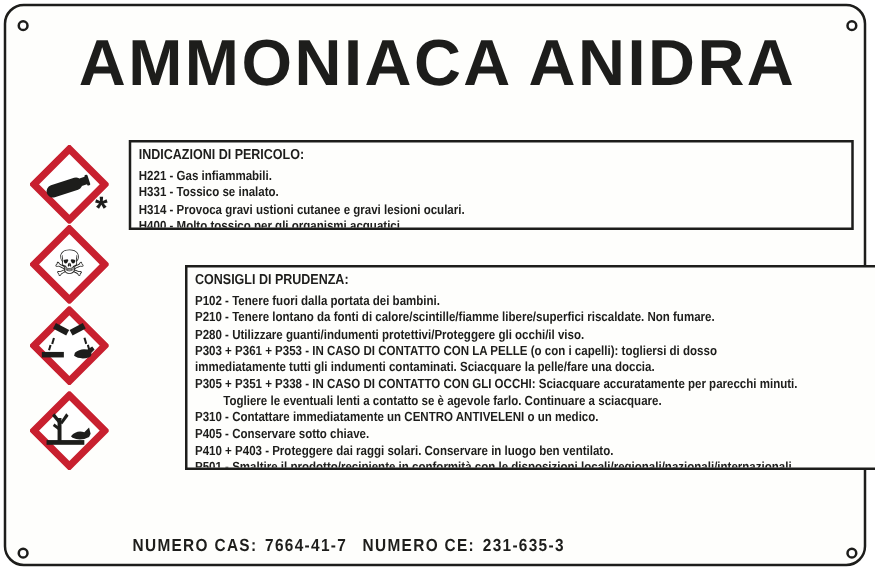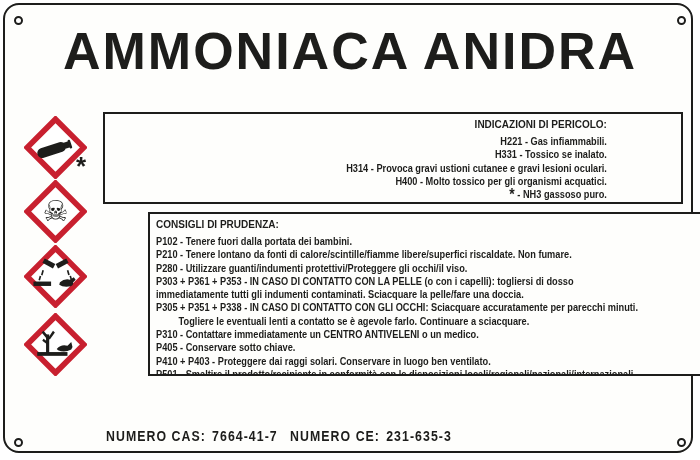--- a/index.html
+++ b/index.html
@@ -13,21 +13,21 @@
   .hole.tr{left:677px;top:16px;}
   .hole.bl{left:14px;top:438px;}
   .hole.br{left:677px;top:438px;}
   .title{position:absolute;left:0;top:8px;width:700px;text-align:center;
          font-size:52px;font-weight:bold;letter-spacing:2px;white-space:nowrap;margin-top:13px;}
   .pictogram{position:absolute;left:24px;width:63px;height:63px;}
   .pict1{top:116px;} .pict2{top:180px;} .pict3{top:245px;} .pict4{top:313px;}
   .pict-star{position:absolute;left:76px;top:151px;font-size:26px;font-weight:bold;}
   .tbox{position:absolute;left:103px;width:580px;border:2px solid #1d1d1b;
         box-sizing:border-box;padding:3px 0 0 6px;background:#fefefc;overflow:hidden;}
-  .box1{top:112px;height:92px;text-align:right;}
+  .box1{top:112px;height:72px;}
   .box2{top:212px;height:164px;margin-left:45px;}
   .cond{transform:scaleX(0.87);transform-origin:0 50%;white-space:nowrap;}
   .box-header{font-size:11.5px;font-weight:bold;line-height:15px;margin-bottom:3px;}
   .line{font-size:10.6px;font-weight:bold;line-height:13.3px;}
   .indent{padding-left:26px;}
   .star-glyph{font-size:16px;line-height:0;vertical-align:-2px;}
   .footer{position:absolute;left:106px;top:428px;font-size:14px;font-weight:bold;
           letter-spacing:1.2px;transform:scaleX(0.88);transform-origin:0 50%;white-space:nowrap;}
   .footer .gap-s{margin-right:7px;} .footer .gap-l{margin-right:14px;}
   .diamond-frame{fill:#ffffff;stroke:#c8202f;stroke-width:9;}

